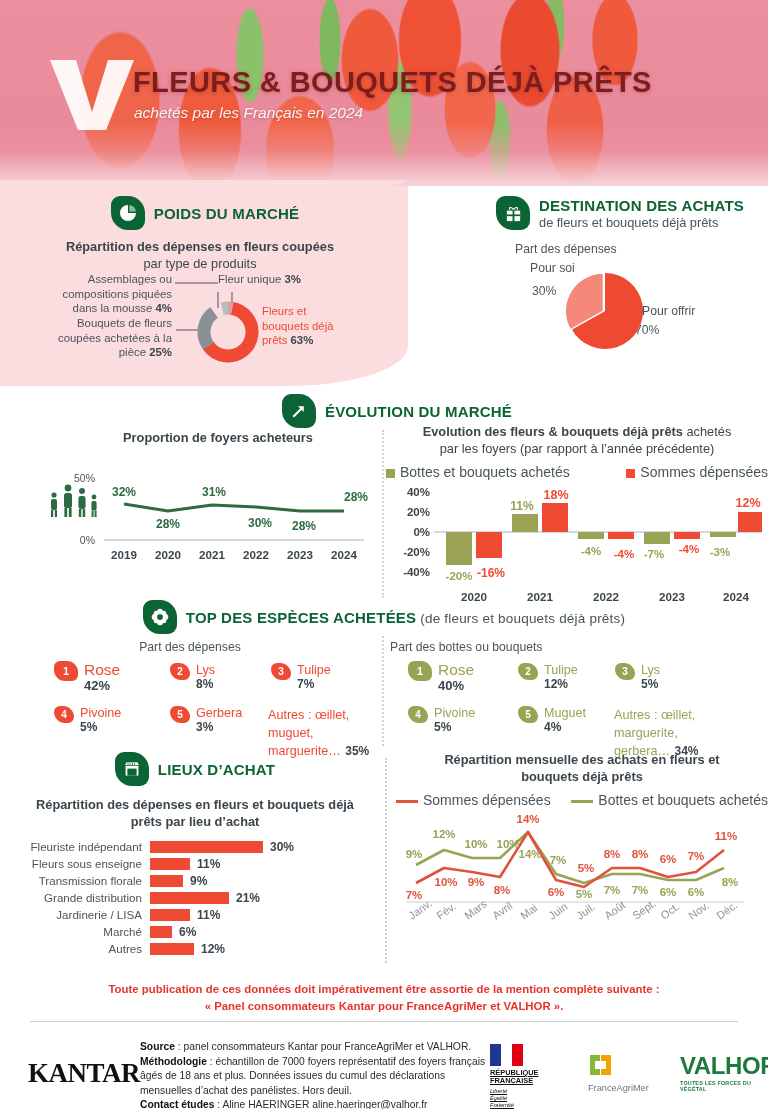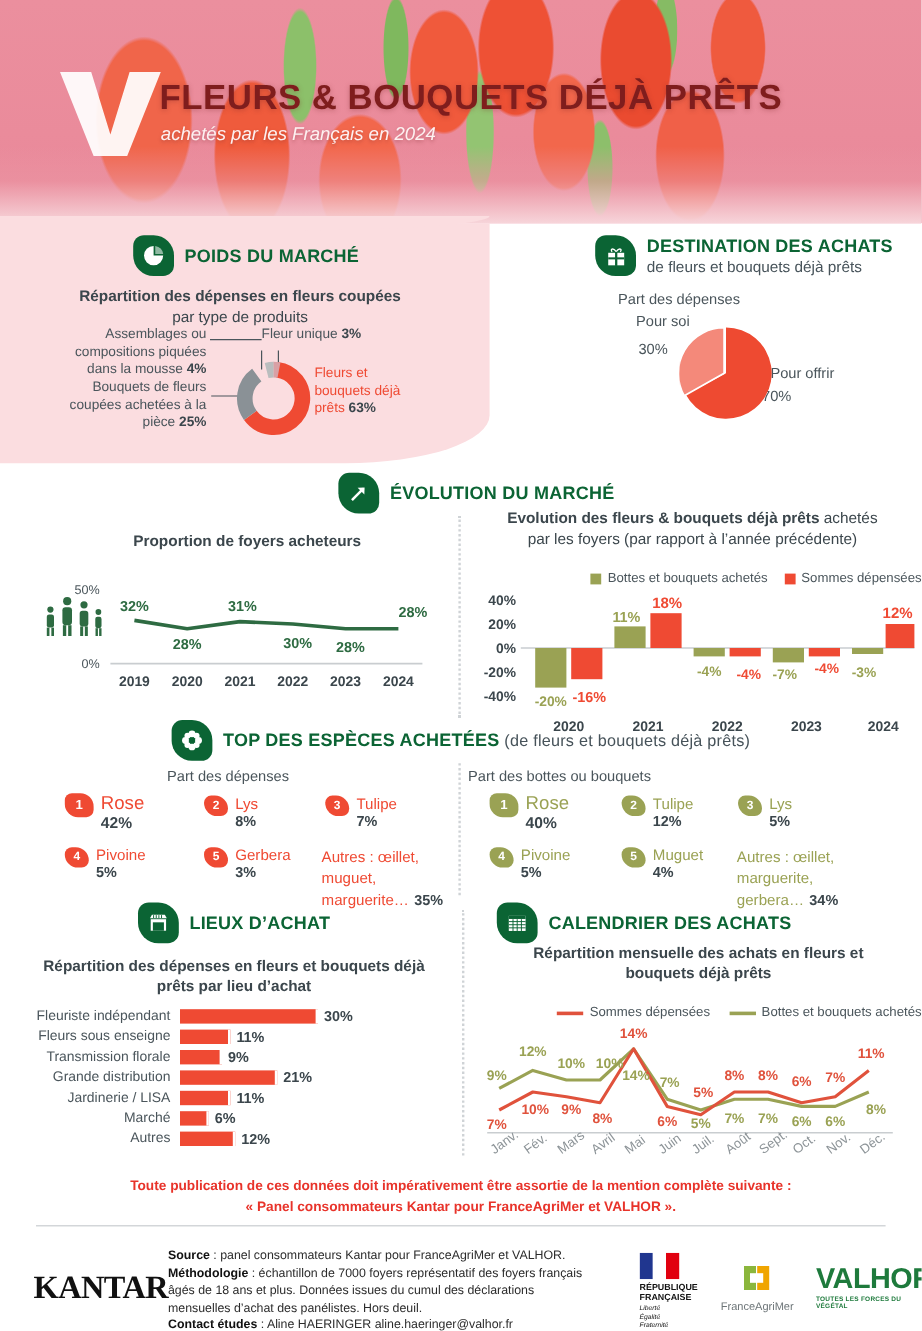--- a/index.html
+++ b/index.html
@@ -66,21 +66,21 @@
   .lbl b { color:#3b464c; }
   .red { color:#ef4a33; }
 
   
   #dest { position:absolute; left:420px; top:196px; width:348px; }
   #dest .sec-head { justify-content:center; padding-left:52px; }
 
   
   #evo { position:absolute; left:0; top:394px; width:768px;padding-left:26px; }
   #evoHead { display:flex; align-items:center; justify-content:center; gap:9px; }
-  .evo-left { position:absolute; left:4px; top:36px; width:380px;margin-top:13px; }
+  .evo-left { position:absolute; left:16px; top:36px; width:380px; }
   .evo-right { position:absolute; left:386px; top:30px; width:382px; }
   .axlab { font-size:10.5px; fill:#4a555b; }
 
   
   #top { position:absolute; left:0; top:600px; width:768px; }
   #topHead { display:flex; align-items:center; justify-content:center; gap:9px; }
   .rankcell { display:flex; gap:6px; align-items:flex-start; }
   .badge { width:24px; height:20px; background:#ef4a33; color:#fff; font-size:11px;
      font-weight:bold; display:flex; align-items:center; justify-content:center;
      border-top-left-radius:6px; border-bottom-right-radius:6px;
@@ -95,36 +95,36 @@
   #lieux { position:absolute; left:0; top:752px; width:390px; }
   #lieux .sec-head { justify-content:center; }
   .barrow { display:flex; align-items:center; height:17px; }
   .barlabel { width:150px; text-align:right; font-size:11.6px; color:#4a555b; padding-right:8px; }
   .barfill { height:12px; background:#ef4a33; border-right:2px solid #fff; }
   .barval { font-size:12px; font-weight:bold; color:#3b464c; padding-left:5px; }
 
   
   #cal { position:absolute; left:396px; top:752px; width:372px; }
   #cal .sec-head { justify-content:flex-start; padding-left:18px; }
-  .leg { display:flex; justify-content:flex-end; gap:16px; font-size:11px; color:#4a555b; margin-top:19px; }
+  .leg { display:flex; justify-content:space-between; gap:16px; font-size:14px; color:#4a555b; margin-top:7px; }
   .leg i { display:inline-block; width:22px; height:3px; vertical-align:middle; margin-right:5px; }
 
   
   .notice { position:absolute; left:0; top:981px; width:768px; text-align:center;
      font-size:11.4px; font-weight:bold; color:#e8332a; line-height:1.45; }
   .rule { position:absolute; left:30px; top:1021px; width:708px; border-top:1px solid #c9cdd0; }
   .foot { position:absolute; left:0; top:1032px; width:768px; height:77px; }
   .kantar { position:absolute; left:28px; top:26px; font-size:27px; font-weight:bold;
      letter-spacing:-.5px; color:#111; font-family:"Liberation Serif", serif; }
   .src { position:absolute; left:140px; top:8px; width:350px; font-size:10.3px;
      color:#2b2b2b; line-height:1.42; }
   .src b { color:#111; }
-  .rf { position:absolute; left:533px; top:12px; width:72px; font-size:7.4px;
-     font-weight:bold; color:#111; line-height:1.18; }
-  .fam { position:absolute; left:588px; top:20px; width:86px; text-align:center; }
+  .rf { position:absolute; left:490px; top:12px; width:72px; font-size:7.4px;
+     font-weight:bold; color:#111; line-height:1.18;text-decoration:underline; }
+  .fam { position:absolute; left:588px; top:20px; width:86px; text-align:left; }
   .valhor { position:absolute; left:680px; top:22px; width:88px; }
   .dashv { position:absolute; border-left:2px dotted #cfd3d6; }
 </style>
 </head>
 <body>
 
 <div class="hero">
   <div class="hero-bg"></div>
   <div class="hero-fade"></div>
   <svg class="hero-logo" viewBox="0 0 92 78">
@@ -491,37 +491,20 @@
     <div class="barrow">
         <div class="barlabel">Autres</div>
         <div class="barfill" style="width:46px;"></div>
         <div class="barval">12%</div>
       </div>
   </div>
 </div>
 
 <div class="dashv" style="left:385px; top:758px; height:205px;"></div>
 <div id="cal">
-  <div class="sec-head">
-    <div class="leaf">
-      <svg width="20" height="20" viewBox="0 0 20 20">
-        <rect x="3" y="4.2" width="14" height="12.6" fill="#fff"></rect>
-        <rect x="3" y="4.2" width="14" height="2.6" fill="#0b6434"></rect>
-        <g stroke="#0b6434" stroke-width=".8">
-          <line x1="3" y1="9" x2="17" y2="9"></line>
-            <line x1="3" y1="11.6" x2="17" y2="11.6"></line>
-          <line x1="3" y1="14.2" x2="17" y2="14.2"></line>
-          <line x1="6.5" y1="7" x2="6.5" y2="16.8"></line>
-            <line x1="10" y1="7" x2="10" y2="16.8"></line>
-          <line x1="13.5" y1="7" x2="13.5" y2="16.8"></line>
-        </g>
-      </svg>
-    </div>
-    <div class="sec-title">CALENDRIER DES ACHATS</div>
-  </div>
   <div class="chart-title" style="padding:0 14px;">
     <div>Répartition mensuelle des achats en fleurs et</div>
     <div>bouquets déjà prêts</div>
   </div>
   <div class="leg">
     <span><i style="background:#e0523c;"></i><span>Sommes dépensées</span></span>
     <span><i style="background:#9aa254;"></i><span>Bottes et bouquets achetés</span></span>
   </div>
   <svg width="372" height="135" style="margin-top:2px;">
 

